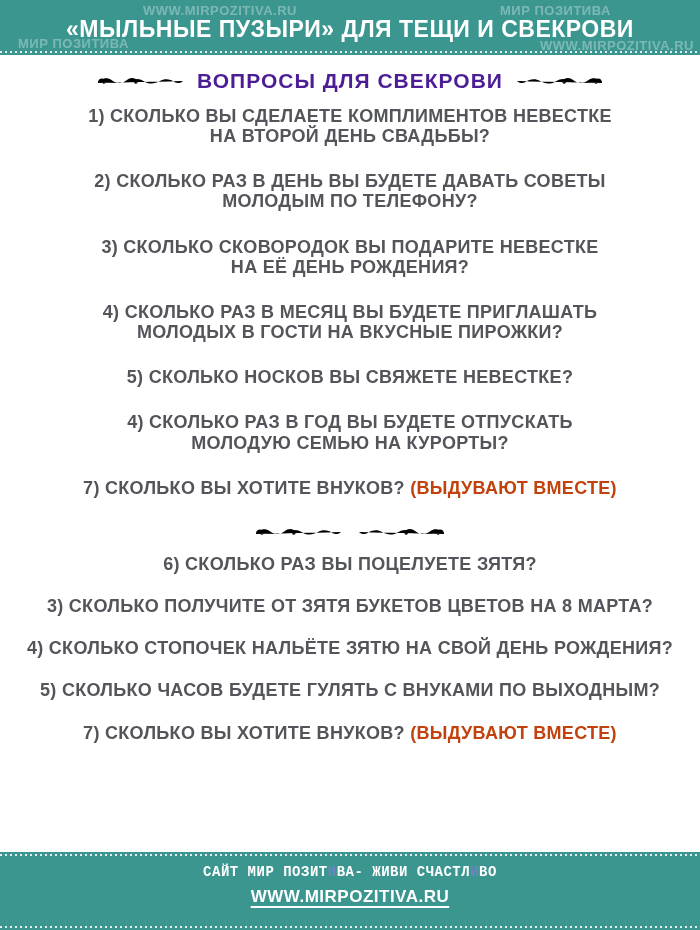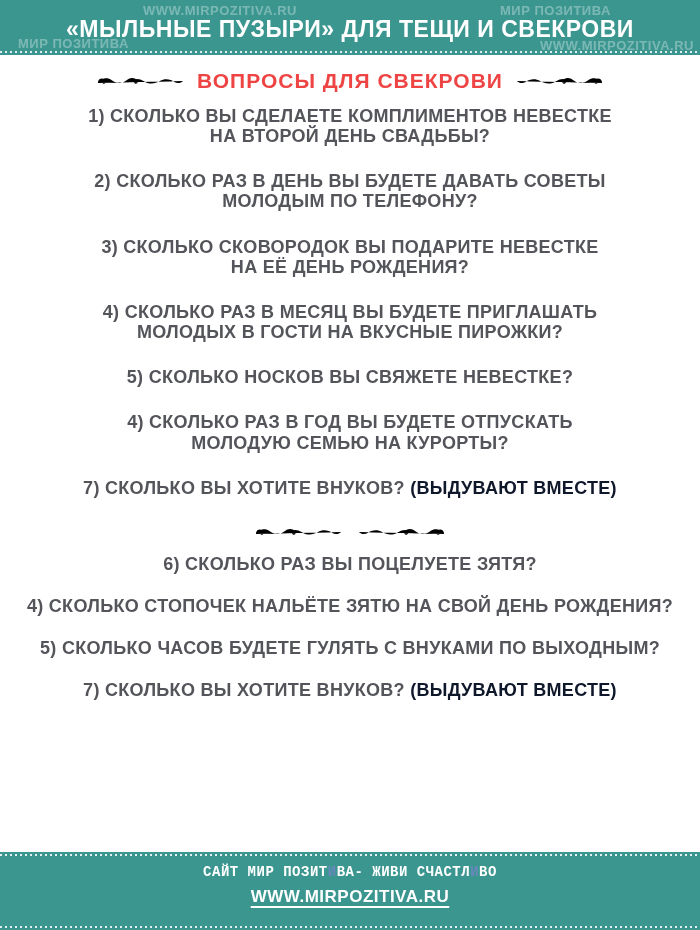--- a/index.html
+++ b/index.html
@@ -50,37 +50,37 @@
     padding-top: 14px;
     text-align: center;
   }
   .section-heading {
     display: flex; align-items: center; justify-content: center;
     gap: 10px;
     margin: 0 0 13px;
   }
   .section-heading.second { margin-top: 6px; }
   .section-heading-text {
-    color: #ef4444;
+    color: #4c1d95;
     font-size: 21px;
     letter-spacing: 1px;
     white-space: nowrap;
   }
   .flourish { width: 92px; height: 18px; flex: 0 0 auto; }
   .flourish.mirrored { transform: scaleX(-1); }
   .question {
     margin: 0 12px 25px;
     font-size: 18px;
     line-height: 1.12;
     letter-spacing: 0.3px;
     color: #53555a;
     white-space: pre-line;
   }
   .section-2 .question { margin-bottom: 22px; }
-  .question .teal-part { color: #0f172a; }
+  .question .teal-part { color: #c2410c; }
   
   .footer {
     position: relative;
     margin-top: auto;
     flex: 0 0 auto;
     height: 66px;
     background: #3b9690;
     color: #ffffff;
     text-align: center;
     padding-top: 12px;
@@ -157,20 +157,21 @@
     <div class="section-heading second">
       <svg class="flourish" viewBox="0 0 95 18">
           <use href="#flourish-path"></use>
         </svg>
       <svg class="flourish mirrored" viewBox="0 0 95 18">
           <use href="#flourish-path"></use>
         </svg>
     </div>
     <div class="question-list">
         <p class="question"><span>6) СКОЛЬКО РАЗ ВЫ ПОЦЕЛУЕТЕ ЗЯТЯ?</span></p>
+        <p class="question"><span>3) СКОЛЬКО ПОЛУЧИТЕ ОТ ЗЯТЯ БУКЕТОВ ЦВЕТОВ НА 8 МАРТА?</span></p>
         <p class="question"><span>4) СКОЛЬКО СТОПОЧЕК НАЛЬЁТЕ ЗЯТЮ НА СВОЙ ДЕНЬ РОЖДЕНИЯ?</span></p>
         <p class="question"><span>5) СКОЛЬКО ЧАСОВ БУДЕТЕ ГУЛЯТЬ С ВНУКАМИ ПО ВЫХОДНЫМ?</span></p>
         <p class="question"><span>7) СКОЛЬКО ВЫ ХОТИТЕ ВНУКОВ? </span><span class="teal-part">(ВЫДУВАЮТ ВМЕСТЕ)</span></p>
       </div>
   </section>
 </main>
 
 <footer class="footer">
   <div class="footer-line1"><span>САЙТ МИР ПОЗИТ</span><span class="blue-part">И</span><span>ВА- ЖИВИ СЧАСТЛ</span><span class="blue-part">И</span><span>ВО</span></div>
   <a class="footer-link">WWW.MIRPOZITIVA.RU</a>

